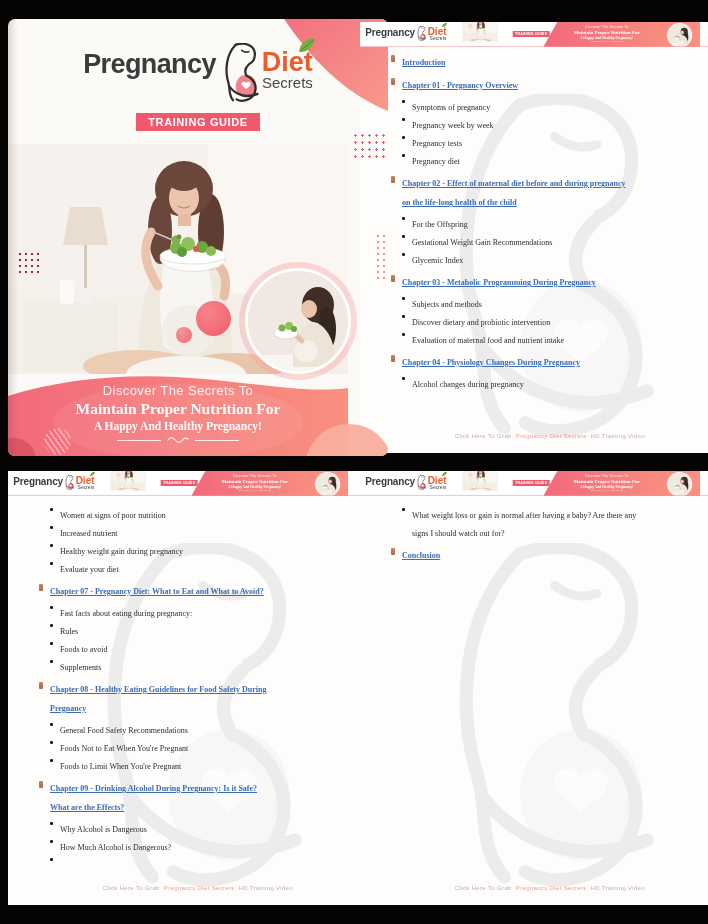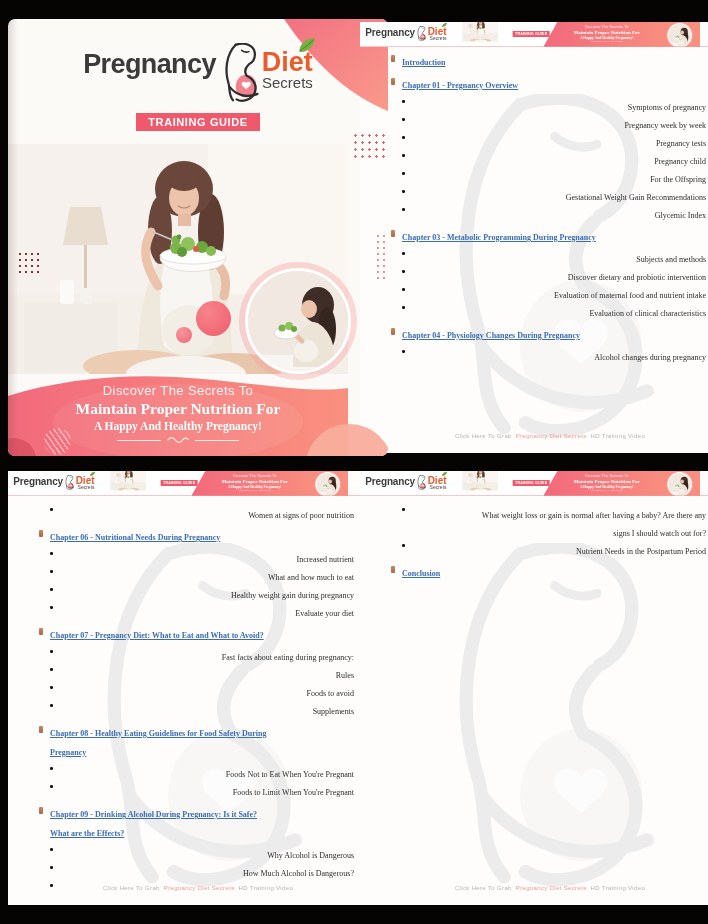--- a/index.html
+++ b/index.html
@@ -47,21 +47,21 @@
     border:3px solid #fff;overflow:hidden;background:#f1e9e1;box-shadow:0 0 0 4px rgba(248,170,170,.35);}
 
   .toc-body{position:relative;z-index:1;padding:0 34px 0 30px;}
   .toc-title{margin:9px 0 7px;text-align:center;font-family:"Liberation Serif",serif;
     font-weight:700;font-size:12.5px;letter-spacing:.3px;color:#121212;}
   .ch-row{position:relative;padding-left:12px;margin:4px 0 3px;}
   .ch-row .row-text{font-family:"Liberation Serif",serif;font-weight:700;font-size:8px;line-height:14px;
     color:var(--link);text-decoration:underline;text-decoration-color:var(--link);white-space:pre-line;}
   .ch-marker{position:absolute;left:1px;top:4px;width:3.5px;height:7px;border-radius:1px;
     background:linear-gradient(#c0703f,#9a4f32);opacity:.85;}
-  .bullet-row{position:relative;padding-left:22px;text-align:right;}
+  .bullet-row{position:relative;padding-left:22px;}
   .bullet-row .row-text{font-family:"Liberation Serif",serif;font-size:8px;line-height:11.5px;
     color:#2d2d2d;white-space:pre-line;}
   .dot-marker{position:absolute;left:12px;top:4.4px;width:2.6px;height:2.6px;border-radius:50%;background:#141414;}
 
   .page-footer{position:absolute;left:0;right:0;bottom:14px;z-index:1;text-align:center;
     font-size:6px;letter-spacing:.35px;color:#b7b2b0;}
   .footer-brand{color:var(--footer-brand);margin:0 2px;}
 
   
   .spine{position:absolute;left:0;top:0;bottom:0;width:10px;z-index:6;
@@ -293,29 +293,30 @@
     </div>
   </div>
 </div>
   <div class="toc-body">
     <div class="toc-list">
         <div class="ch-row"><span class="ch-marker"></span><span class="row-text">Introduction</span></div>
         <div class="ch-row"><span class="ch-marker"></span><span class="row-text">Chapter 01 - Pregnancy Overview</span></div>
         <div class="bullet-row"><span class="dot-marker"></span><span class="row-text">Symptoms of pregnancy</span></div>
         <div class="bullet-row"><span class="dot-marker"></span><span class="row-text">Pregnancy week by week</span></div>
         <div class="bullet-row"><span class="dot-marker"></span><span class="row-text">Pregnancy tests</span></div>
-        <div class="bullet-row"><span class="dot-marker"></span><span class="row-text">Pregnancy child</span></div>
+        <div class="bullet-row"><span class="dot-marker"></span><span class="row-text">Pregnancy diet</span></div>
+        <div class="ch-row"><span class="ch-marker"></span><span class="row-text">Chapter 02 - Effect of maternal diet before and during pregnancy
+on the life-long health of the child</span></div>
         <div class="bullet-row"><span class="dot-marker"></span><span class="row-text">For the Offspring</span></div>
         <div class="bullet-row"><span class="dot-marker"></span><span class="row-text">Gestational Weight Gain Recommendations</span></div>
         <div class="bullet-row"><span class="dot-marker"></span><span class="row-text">Glycemic Index</span></div>
         <div class="ch-row"><span class="ch-marker"></span><span class="row-text">Chapter 03 - Metabolic Programming During Pregnancy</span></div>
         <div class="bullet-row"><span class="dot-marker"></span><span class="row-text">Subjects and methods</span></div>
         <div class="bullet-row"><span class="dot-marker"></span><span class="row-text">Discover dietary and probiotic intervention</span></div>
         <div class="bullet-row"><span class="dot-marker"></span><span class="row-text">Evaluation of maternal food and nutrient intake</span></div>
-        <div class="bullet-row"><span class="dot-marker"></span><span class="row-text">Evaluation of clinical characteristics</span></div>
         <div class="ch-row"><span class="ch-marker"></span><span class="row-text">Chapter 04 - Physiology Changes During Pregnancy</span></div>
         <div class="bullet-row"><span class="dot-marker"></span><span class="row-text">Alcohol changes during pregnancy</span></div>
       </div>
   </div>
   <div class="page-footer">
     <span>Click Here To Grab</span>
     <span class="footer-brand">Pregnancy Diet Secrets</span>
     <span>HD Training Video</span>
   </div>
 </div>
@@ -362,32 +363,31 @@
     <div class="b-circle">
       <svg width="68" height="68" viewBox="0 0 100 100">
             <use href="#sym-inset"></use>
           </svg>
     </div>
   </div>
 </div>
   <div class="toc-body" style="padding-top:8px;">
     <div class="toc-list">
         <div class="bullet-row"><span class="dot-marker"></span><span class="row-text">Women at signs of poor nutrition</span></div>
-        <div class="ch-row"><span class="ch-marker"></span><span class="row-text">Chapter 06 - Nutritional Needs During Pregnancy</span></div>
         <div class="bullet-row"><span class="dot-marker"></span><span class="row-text">Increased nutrient</span></div>
-        <div class="bullet-row"><span class="dot-marker"></span><span class="row-text">What and how much to eat</span></div>
         <div class="bullet-row"><span class="dot-marker"></span><span class="row-text">Healthy weight gain during pregnancy</span></div>
         <div class="bullet-row"><span class="dot-marker"></span><span class="row-text">Evaluate your diet</span></div>
         <div class="ch-row"><span class="ch-marker"></span><span class="row-text">Chapter 07 - Pregnancy Diet: What to Eat and What to Avoid?</span></div>
         <div class="bullet-row"><span class="dot-marker"></span><span class="row-text">Fast facts about eating during pregnancy:</span></div>
         <div class="bullet-row"><span class="dot-marker"></span><span class="row-text">Rules</span></div>
         <div class="bullet-row"><span class="dot-marker"></span><span class="row-text">Foods to avoid</span></div>
         <div class="bullet-row"><span class="dot-marker"></span><span class="row-text">Supplements</span></div>
         <div class="ch-row"><span class="ch-marker"></span><span class="row-text">Chapter 08 - Healthy Eating Guidelines for Food Safety During
 Pregnancy</span></div>
+        <div class="bullet-row"><span class="dot-marker"></span><span class="row-text">General Food Safety Recommendations</span></div>
         <div class="bullet-row"><span class="dot-marker"></span><span class="row-text">Foods Not to Eat When You're Pregnant</span></div>
         <div class="bullet-row"><span class="dot-marker"></span><span class="row-text">Foods to Limit When You're Pregnant</span></div>
         <div class="ch-row"><span class="ch-marker"></span><span class="row-text">Chapter 09 - Drinking Alcohol During Pregnancy: Is it Safe?
 What are the Effects?</span></div>
         <div class="bullet-row"><span class="dot-marker"></span><span class="row-text">Why Alcohol is Dangerous</span></div>
         <div class="bullet-row"><span class="dot-marker"></span><span class="row-text">How Much Alcohol is Dangerous?</span></div>
         <div class="bullet-row">
           <span class="dot-marker"></span>
         </div>
       </div>
@@ -442,21 +442,20 @@
       <svg width="68" height="68" viewBox="0 0 100 100">
             <use href="#sym-inset"></use>
           </svg>
     </div>
   </div>
 </div>
   <div class="toc-body" style="padding-top:8px;">
     <div class="toc-list">
         <div class="bullet-row"><span class="dot-marker"></span><span class="row-text">What weight loss or gain is normal after having a baby? Are there any
 signs I should watch out for?</span></div>
-        <div class="bullet-row"><span class="dot-marker"></span><span class="row-text">Nutrient Needs in the Postpartum Period</span></div>
         <div class="ch-row"><span class="ch-marker"></span><span class="row-text">Conclusion</span></div>
       </div>
   </div>
   <div class="page-footer">
     <span>Click Here To Grab</span>
     <span class="footer-brand">Pregnancy Diet Secrets</span>
     <span>HD Training Video</span>
   </div>
 </div>
 

